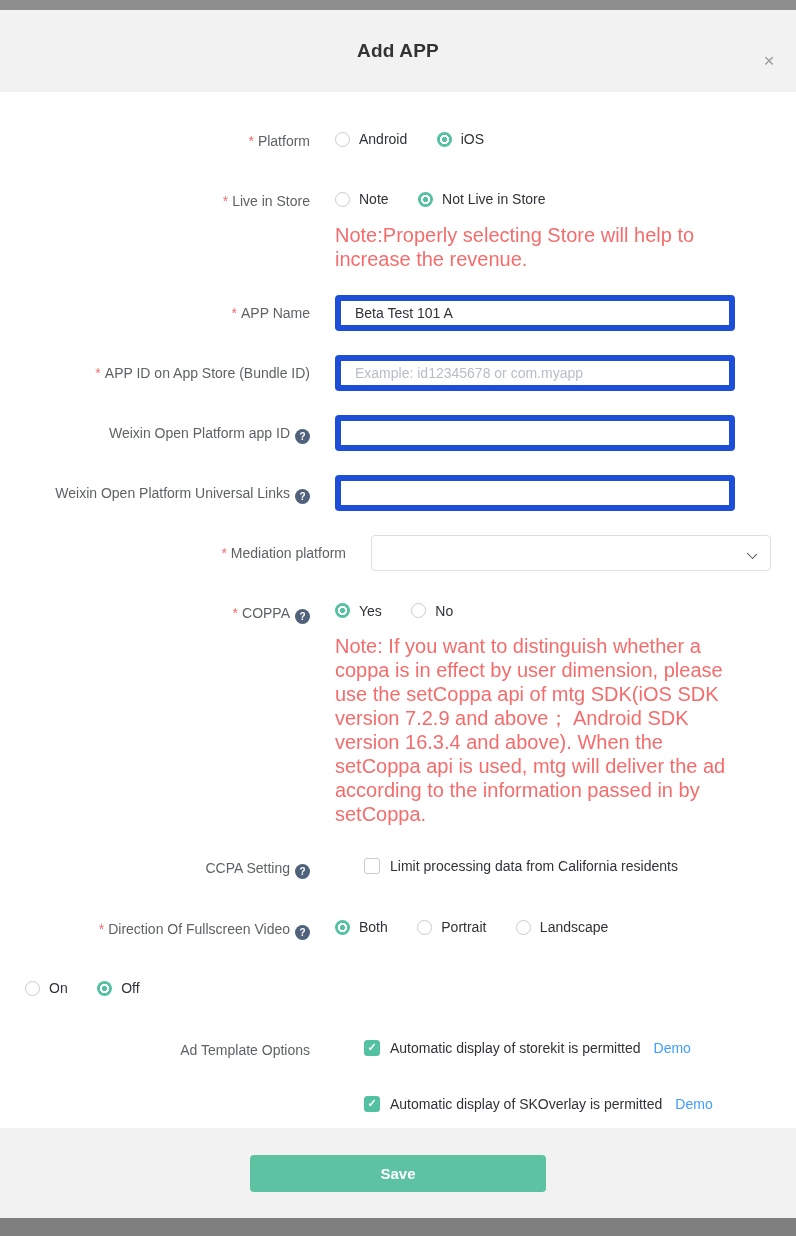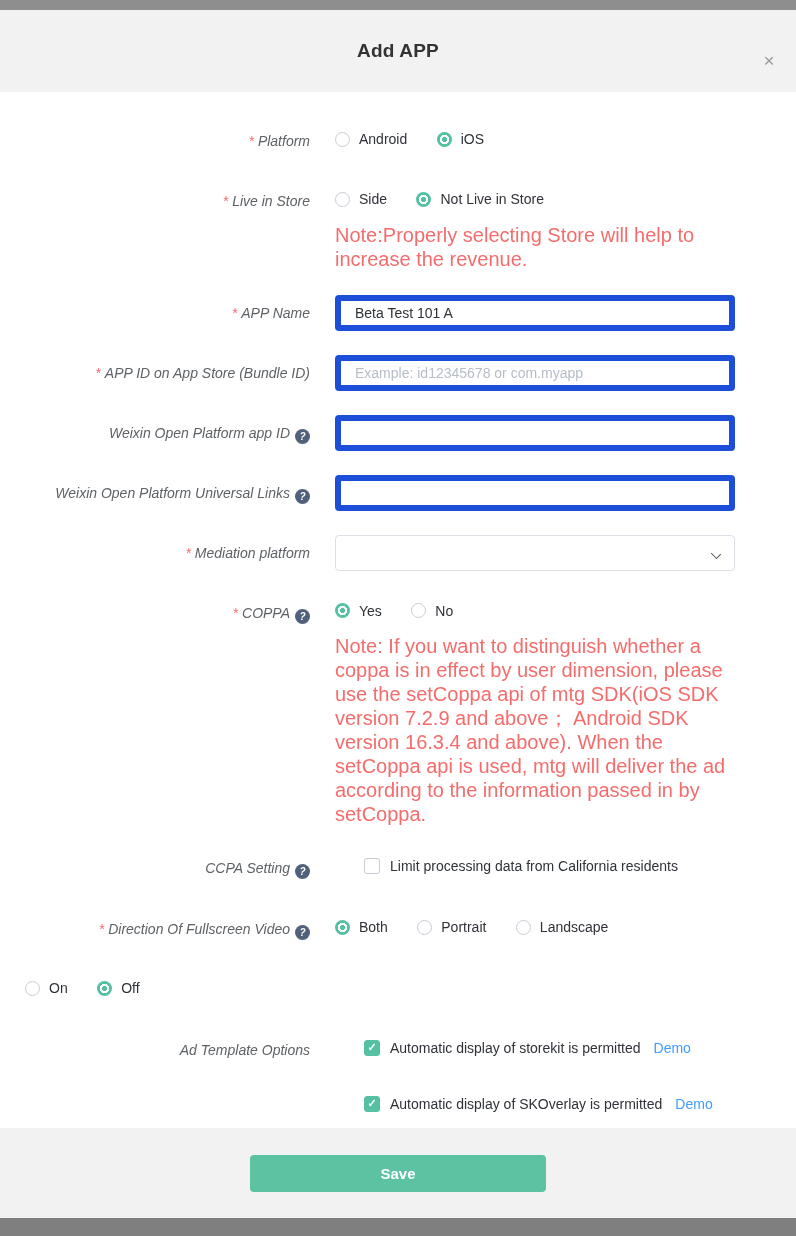--- a/index.html
+++ b/index.html
@@ -13,25 +13,25 @@
   .modal-title { font-size:19px; font-weight:600; color:#333; letter-spacing:.2px; }
   .close-btn {
     position:absolute; right:16px; top:40px; width:22px; height:22px;
     color:#9b9b9b; font-size:19px; line-height:22px; text-align:center; cursor:pointer;
     font-weight:400;
   }
   .modal-body { height:1036px; padding-top:39px; background:#fff; overflow:hidden; }
   .row { display:flex; margin-bottom:40px; }
   .row-label {
     width:310px; flex-shrink:0; text-align:right;
-    font-size:14px; color:#5e6266; line-height:20px;font-style:italic;
+    font-size:14px; color:#5e6266; line-height:20px;
   }
   .row.input-row { margin-bottom:24px; }
   .row.input-row .row-label { line-height:36px; }
-  .row.select-row { margin-bottom:32px; }
+  .row.select-row { margin-bottom:32px;padding-left:36px; }
   .row.select-row .row-label { line-height:36px; }
   .row-control { margin-left:25px; width:400px; }
   .req { color:#f56c6c; margin-right:4px; }
   .help-icon {
     display:inline-block; width:15px; height:15px; border-radius:50%;
     background:#50627b; color:#fff; font-size:10px; line-height:15px;
     text-align:center; margin-left:5px; vertical-align:-2px; font-weight:700;
     cursor:pointer;
   }
   
@@ -122,21 +122,21 @@
     </div>
   </div>
 
   <div class="row input-row" style="margin-bottom:24px;">
     <div class="row-label" style="line-height:20px;">
       <span class="req">*</span><span>Live in Store</span>
     </div>
     <div class="row-control">
       <span class="radio">
         <span class="radio-circle"></span>
-        <span class="radio-text">Side</span>
+        <span class="radio-text">Note</span>
       </span>
       <span class="radio">
         <span class="radio-circle checked"></span>
         <span class="radio-text">Not Live in Store</span>
       </span>
       <div class="field-note">Note:Properly selecting Store will help to increase the revenue.</div>
     </div>
   </div>
 
   <div class="row input-row">

